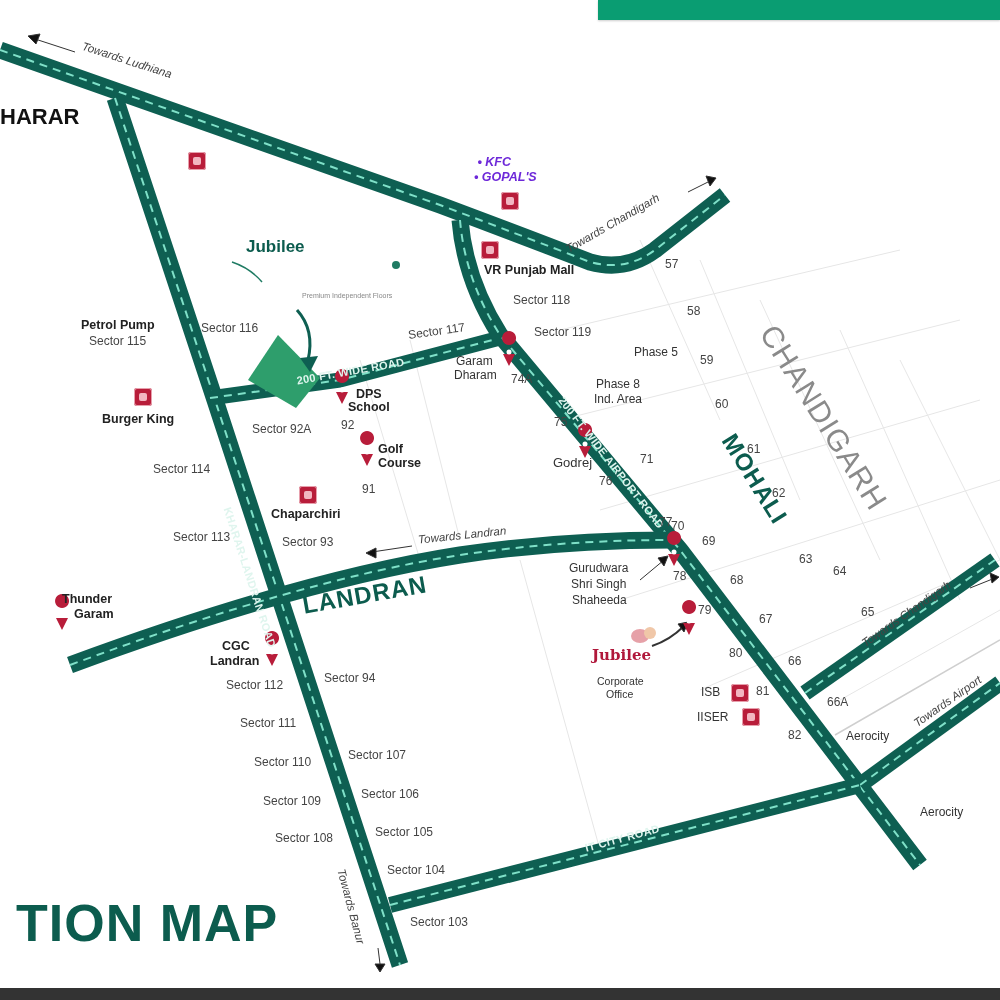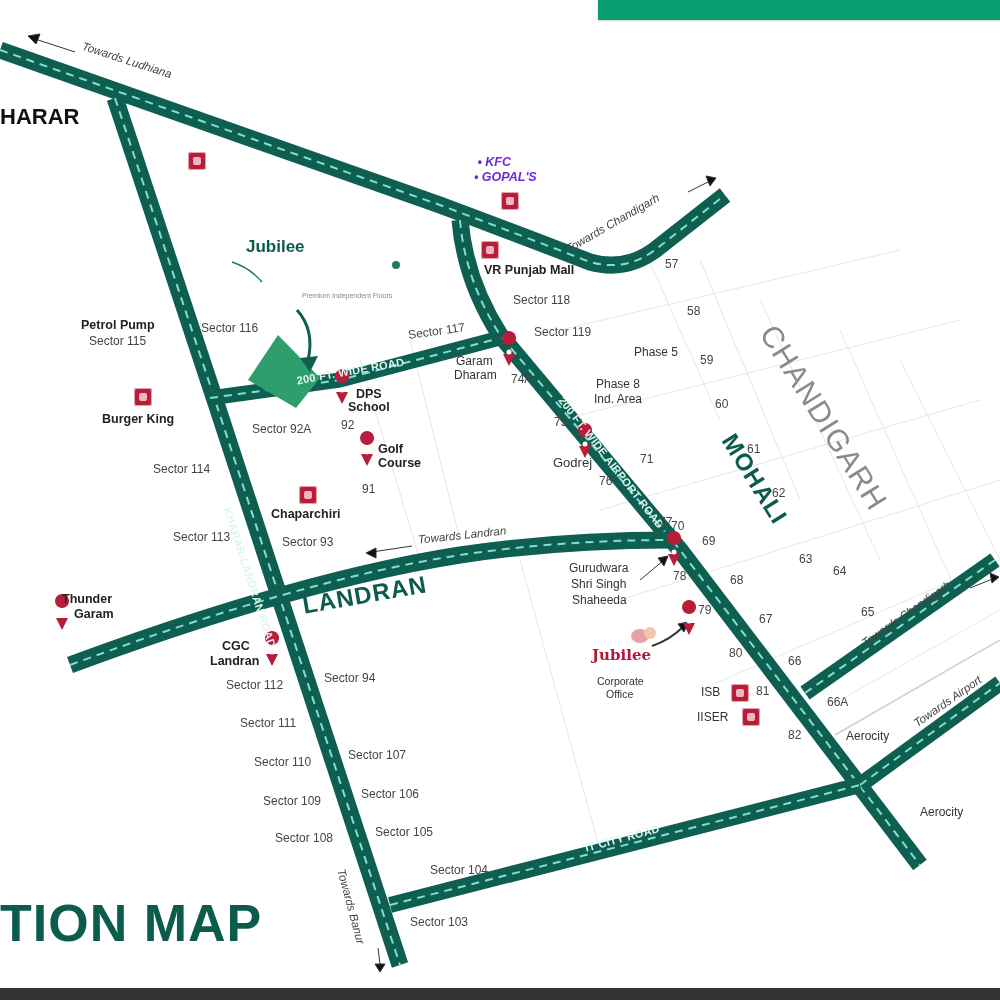--- a/index.html
+++ b/index.html
@@ -113,21 +113,21 @@
     <circle cx="396" cy="265" r="4" fill="#1f7b63"></circle>
   </svg>
 
   <div class="banner"></div>
 
   <div class="lbl town" style="left:0;top:106px;">HARAR</div>
   <div class="lbl city-green" style="left:302px;top:583px;transform:rotate(-10deg);">LANDRAN</div>
   <div class="lbl city-green" style="left:738px;top:430px;transform:rotate(58deg);transform-origin:left top;">MOHALI</div>
   <div class="lbl city-grey" style="left:780px;top:320px;transform:rotate(58deg);transform-origin:left top;">CHANDIGARH</div>
 
-  <div class="lbl title" style="left:0;top:897px;text-align:right;">TION MAP</div>
+  <div class="lbl title" style="left:16px;top:897px;text-align:right;">TION MAP</div>
 
   <div class="lbl brand-jub" style="left:246px;top:238px;">Jubilee</div>
   <div class="lbl brand-tag" style="left:302px;top:292px;">Premium Independent Floors</div>
 
   <div class="lbl road-lbl" style="left:296px;top:366px;transform:rotate(-10deg);">200 FT. WIDE ROAD</div>
   <div class="lbl road-lbl" style="left:565px;top:395px;transform:rotate(52deg);transform-origin:left top;">200 FT. WIDE AIRPORT ROAD</div>
   <div class="lbl road-lbl" style="left:232px;top:506px;transform:rotate(72deg);transform-origin:left top;">KHARAR-LANDRAN ROAD</div>
   <div class="lbl road-lbl" style="left:584px;top:833px;transform:rotate(-15deg);">IT CITY ROAD</div>
 
   <div class="lbl dir" style="left:80px;top:55px;transform:rotate(18deg);">Towards Ludhiana</div>
@@ -216,17 +216,17 @@
   <div class="lbl sector" style="left:861px;top:606px;">65</div>
   <div class="lbl sector" style="left:226px;top:679px;">Sector 112</div>
   <div class="lbl sector" style="left:324px;top:672px;">Sector 94</div>
   <div class="lbl sector" style="left:240px;top:717px;">Sector 111</div>
   <div class="lbl sector" style="left:254px;top:756px;">Sector 110</div>
   <div class="lbl sector" style="left:348px;top:749px;">Sector 107</div>
   <div class="lbl sector" style="left:263px;top:795px;">Sector 109</div>
   <div class="lbl sector" style="left:361px;top:788px;">Sector 106</div>
   <div class="lbl sector" style="left:275px;top:832px;">Sector 108</div>
   <div class="lbl sector" style="left:375px;top:826px;">Sector 105</div>
-  <div class="lbl sector" style="left:387px;top:864px;margin-left:43px;">Sector 104</div>
+  <div class="lbl sector" style="left:387px;top:864px;">Sector 104</div>
   <div class="lbl sector" style="left:410px;top:916px;">Sector 103</div>
 
   <div class="bottom-bar"></div>
 </div>
 
 </body></html>

